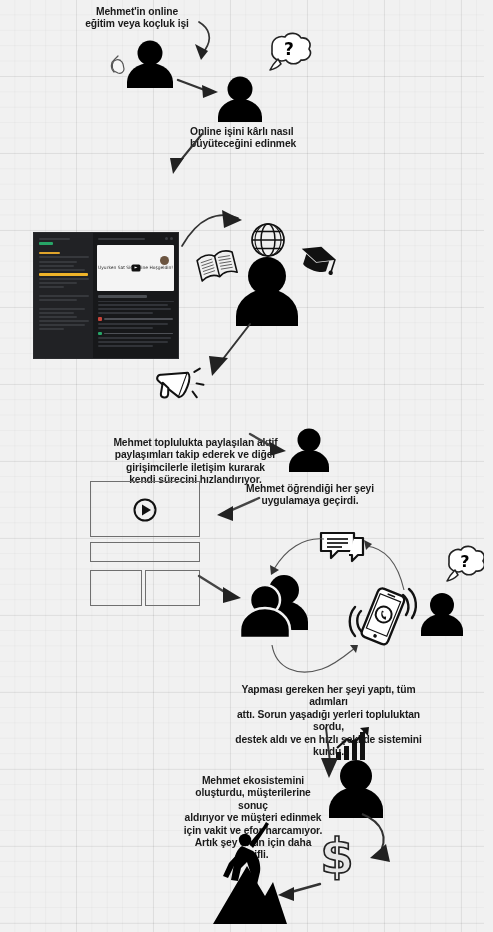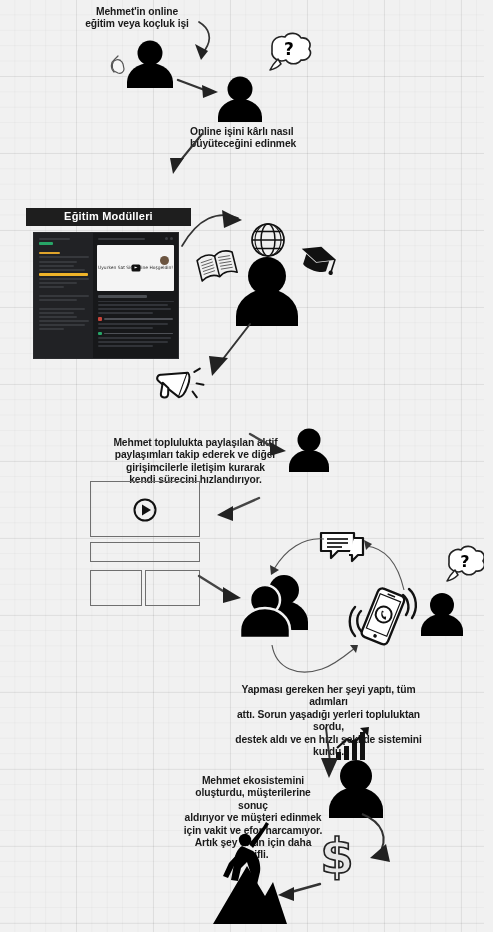--- a/index.html
+++ b/index.html
@@ -104,32 +104,33 @@
 
   <div class="cap" style="left:190px;top:126px;width:150px;text-align:left;">Online işini kârlı nasıl
 büyüteceğini edinmek</div>
 
 
   <div class="cap" style="left:113px;top:437px;width:165px;">Mehmet toplulukta paylaşılan aktif
 paylaşımları takip ederek ve diğer
 girişimcilerle iletişim kurarak
 kendi sürecini hızlandırıyor.</div>
 
+  <div class="cap" style="left:240px;top:483px;width:140px;">Mehmet öğrendiği her şeyi
+uygulamaya geçirdi.</div>
 
   <div class="cap" style="left:221px;top:684px;width:215px;">Yapması gereken her şeyi yaptı, tüm adımları
 attı. Sorun yaşadığı yerleri topluluktan sordu,
 destek aldı ve en hızlı şekilde sistemini kurdu.</div>
 
   <div class="cap" style="left:181px;top:775px;width:144px;">Mehmet ekosistemini
 oluşturdu, müşterilerine sonuç
 aldırıyor ve müşteri edinmek
 için vakit ve efor harcamıyor.
 Artık şey onun için daha keyifli.</div>
 
-  <div class="banner" style="left:26px;top:208px;width:165px;height:18px;">Eğitim Modülleri</div>
 
   <div class="shot" style="left:33px;top:232px;width:146px;height:127px;">
     <div class="shot-side">
       <div class="s-line w1"></div>
       <div class="s-line green"></div>
       <div style="height:3px"></div>
       <div class="s-line orange"></div>
       <div class="s-line w4"></div>
       <div class="s-line w3"></div>
       <div class="s-line w5"></div>

